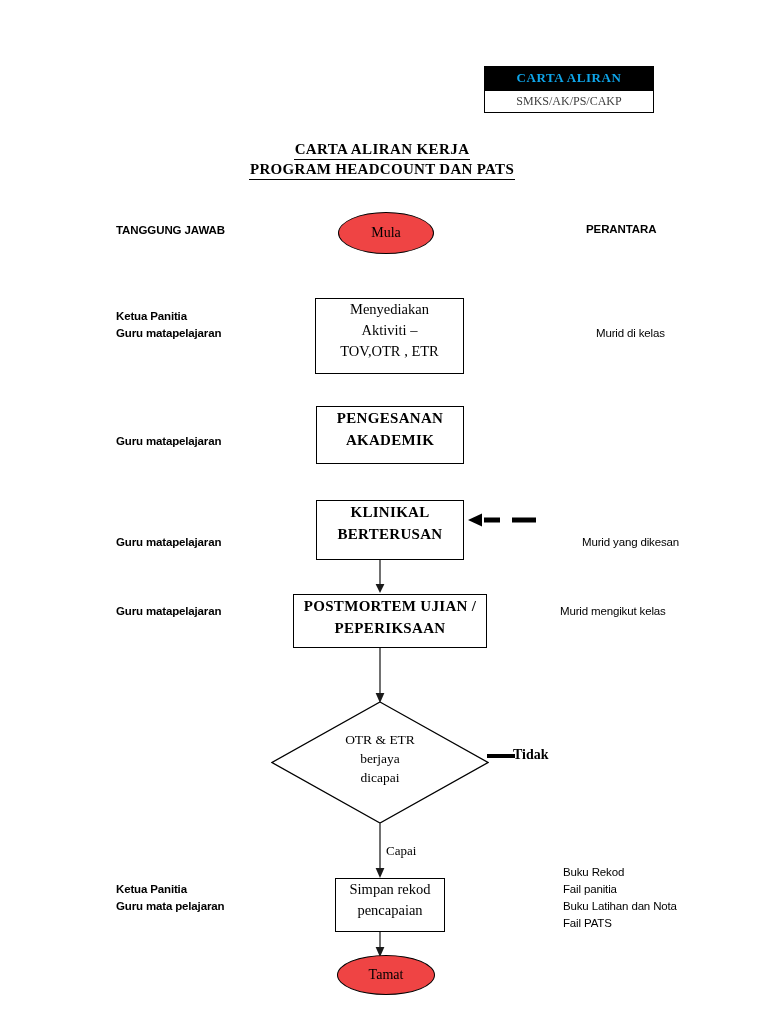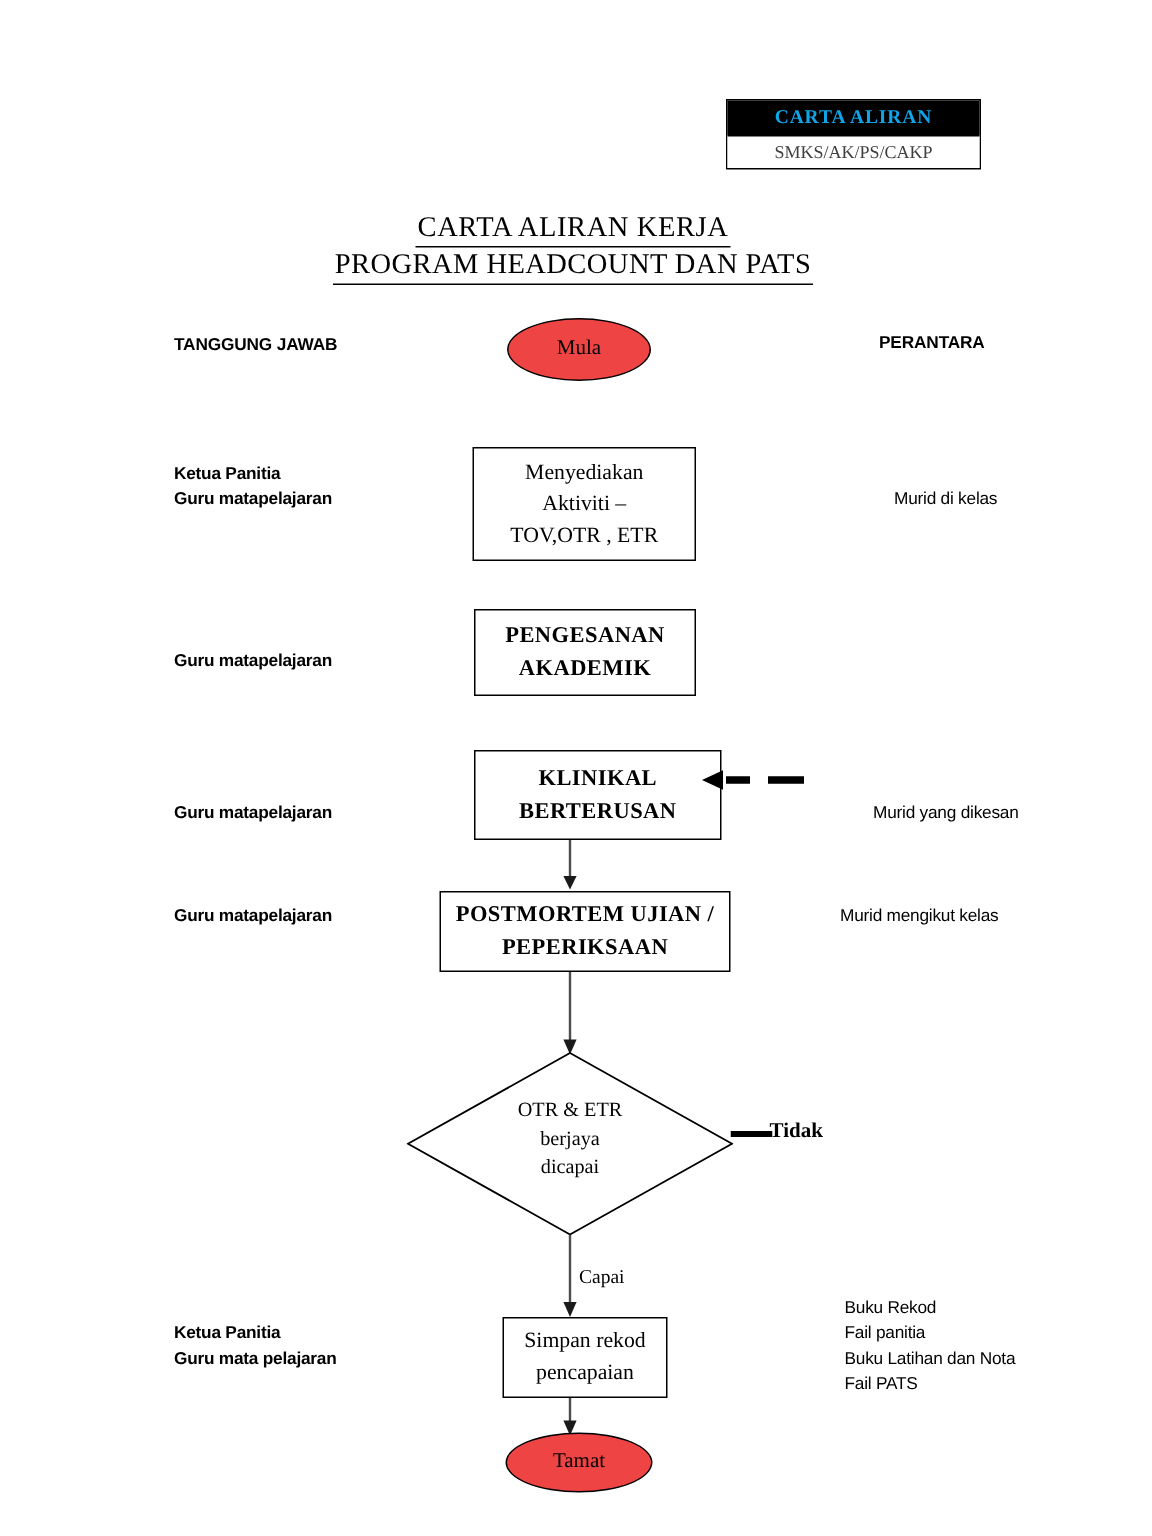--- a/index.html
+++ b/index.html
@@ -51,22 +51,22 @@
   }
 
   
   #doc-title {
     position: absolute;
     left: 0;
     top: 140px;
     width: 764px;
     text-align: center;
     font-family: "Liberation Serif", serif;
-    font-weight: normal;
-    font-size: 19px;
+    font-weight: bold;
+    font-size: 15px;
     letter-spacing: 0.4px;
     line-height: 1.25;
   }
   #doc-title .tline {
     display: inline-block;
     border-bottom: 1px solid #000;
     padding: 0 1px 0 1px;
   }
   #doc-title .tline2 { letter-spacing: 0.3px; }
 
@@ -107,21 +107,21 @@
   .side-right.centered { text-align: center; }
   .side-right.lefted   { text-align: left; }
 
   
   .node-box {
     position: absolute;
     border: 1px solid #000;
     background: #ffffff;
     box-sizing: border-box;
     display: flex;
-    align-items: center;
+    align-items: flex-start;
     justify-content: center;
     text-align: center;
     font-family: "Liberation Serif", serif;
   }
   .node-box .inner { width: 100%; }
   .box-plain  { font-size: 14.5px; line-height: 21px; }
   .box-strong { font-size: 15px; font-weight: bold; line-height: 22px; letter-spacing: 0.3px; }
 
   
   .node-ellipse {
@@ -226,21 +226,21 @@
       <div>PENGESANAN</div>
       <div>AKADEMIK</div>
     </div>
   </div>
 
 
   <div class="side-left" style="top:534px;">
     <div>Guru matapelajaran</div>
   </div>
 
-  <div class="node-box box-strong" style="left:316px; top:500px; width:165px; height:60px;">
+  <div class="node-box box-strong" style="left:316px; top:500px; width:148px; height:60px;">
     <div class="inner">
       <div>KLINIKAL</div>
       <div>BERTERUSAN</div>
     </div>
   </div>
 
   <div class="conn" style="left:462px; top:508px;">
     <svg width="76" height="24" viewBox="0 0 76 24">
       <line x1="74" y1="12" x2="22" y2="12" stroke="#000" stroke-width="5" stroke-dasharray="24,12"></line>
       <polygon points="6,12 20,5.5 20,18.5" fill="#000"></polygon>

